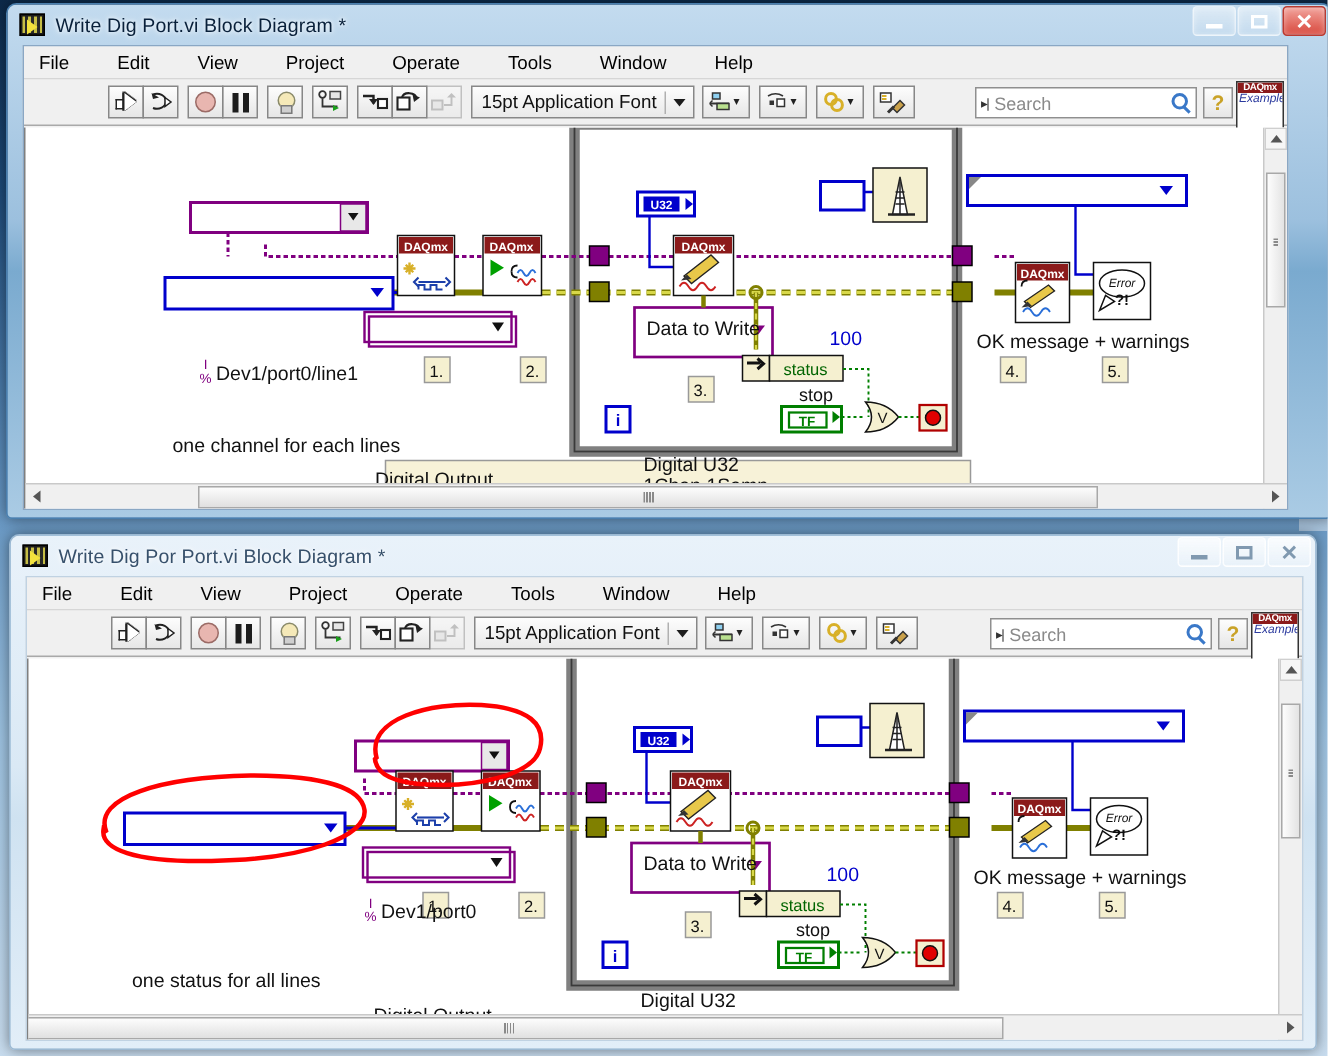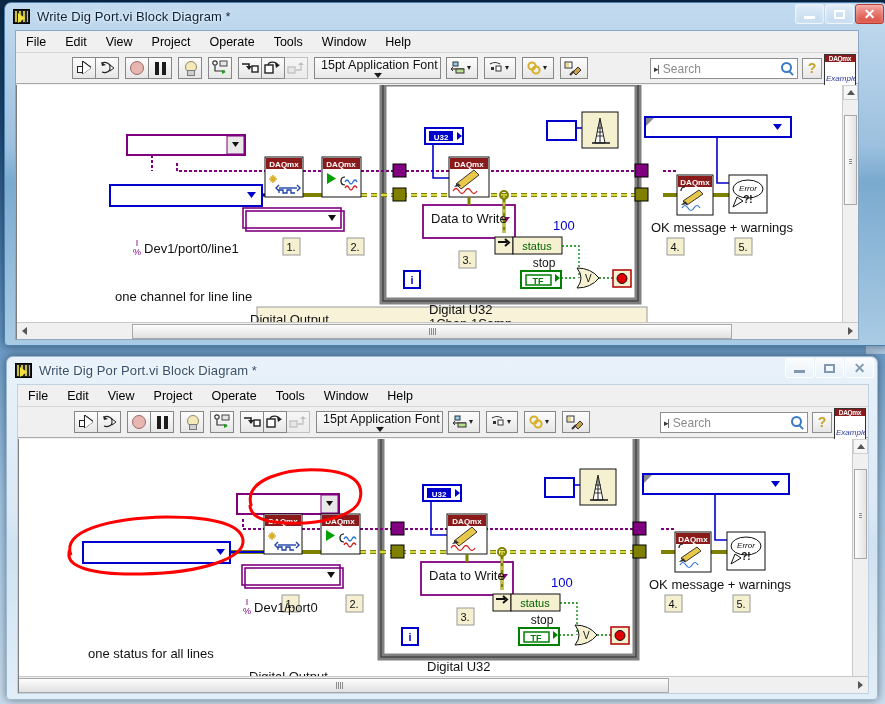--- a/index.html
+++ b/index.html
@@ -94,21 +94,21 @@
   .wb .glyph-x { font-size: 14px; font-weight: bold; line-height: 1; }
 
   
   .menubar {
     background: #f0f0f0;
     border-bottom: 1px solid #d6d6d6;
     height: 22px;
     display: flex;
     align-items: center;
     padding-left: 10px;
-    gap: 19px;
+    gap: 32px;
     font-size: 12.5px;
     color: #000;
   }
 
   
   .toolbar {
     background: #f0f0f0;
     height: 31px;
     display: flex;
     align-items: center;
@@ -148,21 +148,20 @@
 
   .ring {
     height: 22px;
     border: 1px solid #878787;
     background: linear-gradient(180deg,#fdfdfd,#e9e9e9);
     display: flex; align-items: center;
     font-size: 12.5px;
     padding: 0 2px 0 6px;
     margin-right: 5px;
     color:#111;
-    flex-direction:column;
   }
   .ring .sep { width:1px;height:15px;background:#b0b0b0;margin:0 5px; }
   .caret { width:0;height:0;border-left:4px solid transparent;border-right:4px solid transparent;border-top:5px solid #1c1c1c; margin-right:3px;}
 
   .searchbox {
     position: absolute; right: 60px; top: 5px;
     width: 148px; height: 21px;
     background: #fff; border: 1px solid #8f8f8f;
     display: flex; align-items: center; font-size: 12px; color: #8a8a8a;
     padding-left: 3px;
@@ -176,21 +175,21 @@
   .helpbtn {
     position:absolute; right: 36px; top: 5px; width: 20px; height: 21px;
     border:1px solid #8f8f8f; background: linear-gradient(180deg,#fdfdfd,#e6e6e6);
     color:#c9a227; font-weight:bold; font-size:14px; text-align:center; line-height:19px;
   }
   .daqex {
     position:absolute; right: 2px; top: 1px; width: 32px; height: 34px;
     border:1px solid #333; background:#fff; overflow:hidden;
   }
   .daqex .hd { background:#8b1a1a; color:#fff; font-size:6.5px; text-align:center; font-weight:bold; letter-spacing:-.3px;}
-  .daqex .bd { font-size:8px; color:#2b3a9e; padding:13px 1px; font-style:italic; line-height:1;}
+  .daqex .bd { font-size:8px; color:#2b3a9e; padding:0 1px; font-style:italic; line-height:1;}
 
   
   .canvas {
     background: #fff;
     position: relative;
     overflow: hidden;
     border-left:1px solid #7f7f7f;
   }
   .vscroll {
     position:absolute; right:0; top:0; bottom:0; width:16px;
@@ -553,21 +552,21 @@
           <text x="726" y="166" font-family="Liberation Sans" font-size="11" text-anchor="middle" fill="#111">5.</text>
         </g>
 
         <rect x="240" y="222" width="390" height="20" fill="#f7f2d8" stroke="#999"></rect>
       </svg>
 
       <div style="position:absolute;left:116px;top:154px;font-size:13px;color:#111;display:flex;align-items:center;gap:3px;">
         <span style="font-size:9px;color:#800080;line-height:1;display:inline-block;text-align:center;">I<br>%</span>
         <span>Dev1/port0/line1</span>
       </div>
-      <div style="position:absolute;left:98px;top:204px;font-size:13px;color:#111;">one channel for line line</div>
+      <div style="position:absolute;left:98px;top:204px;font-size:13px;color:#111;">one channel for each lines</div>
       <div style="position:absolute;left:233px;top:227px;font-size:13px;color:#111;">Digital Output</div>
       <div style="position:absolute;left:414px;top:126px;font-size:13px;color:#111;">Data to Write</div>
       <div style="position:absolute;left:536px;top:133px;font-size:13px;color:#0000cc;">100</div>
       <div style="position:absolute;left:412px;top:218px;font-size:13px;color:#111;line-height:14px;">
         <div>Digital U32</div>
         <div>1Chan 1Samp</div>
       </div>
       <div style="position:absolute;left:634px;top:135px;font-size:13px;color:#111;">OK message + warnings</div>
 
       <div class="vscroll">

